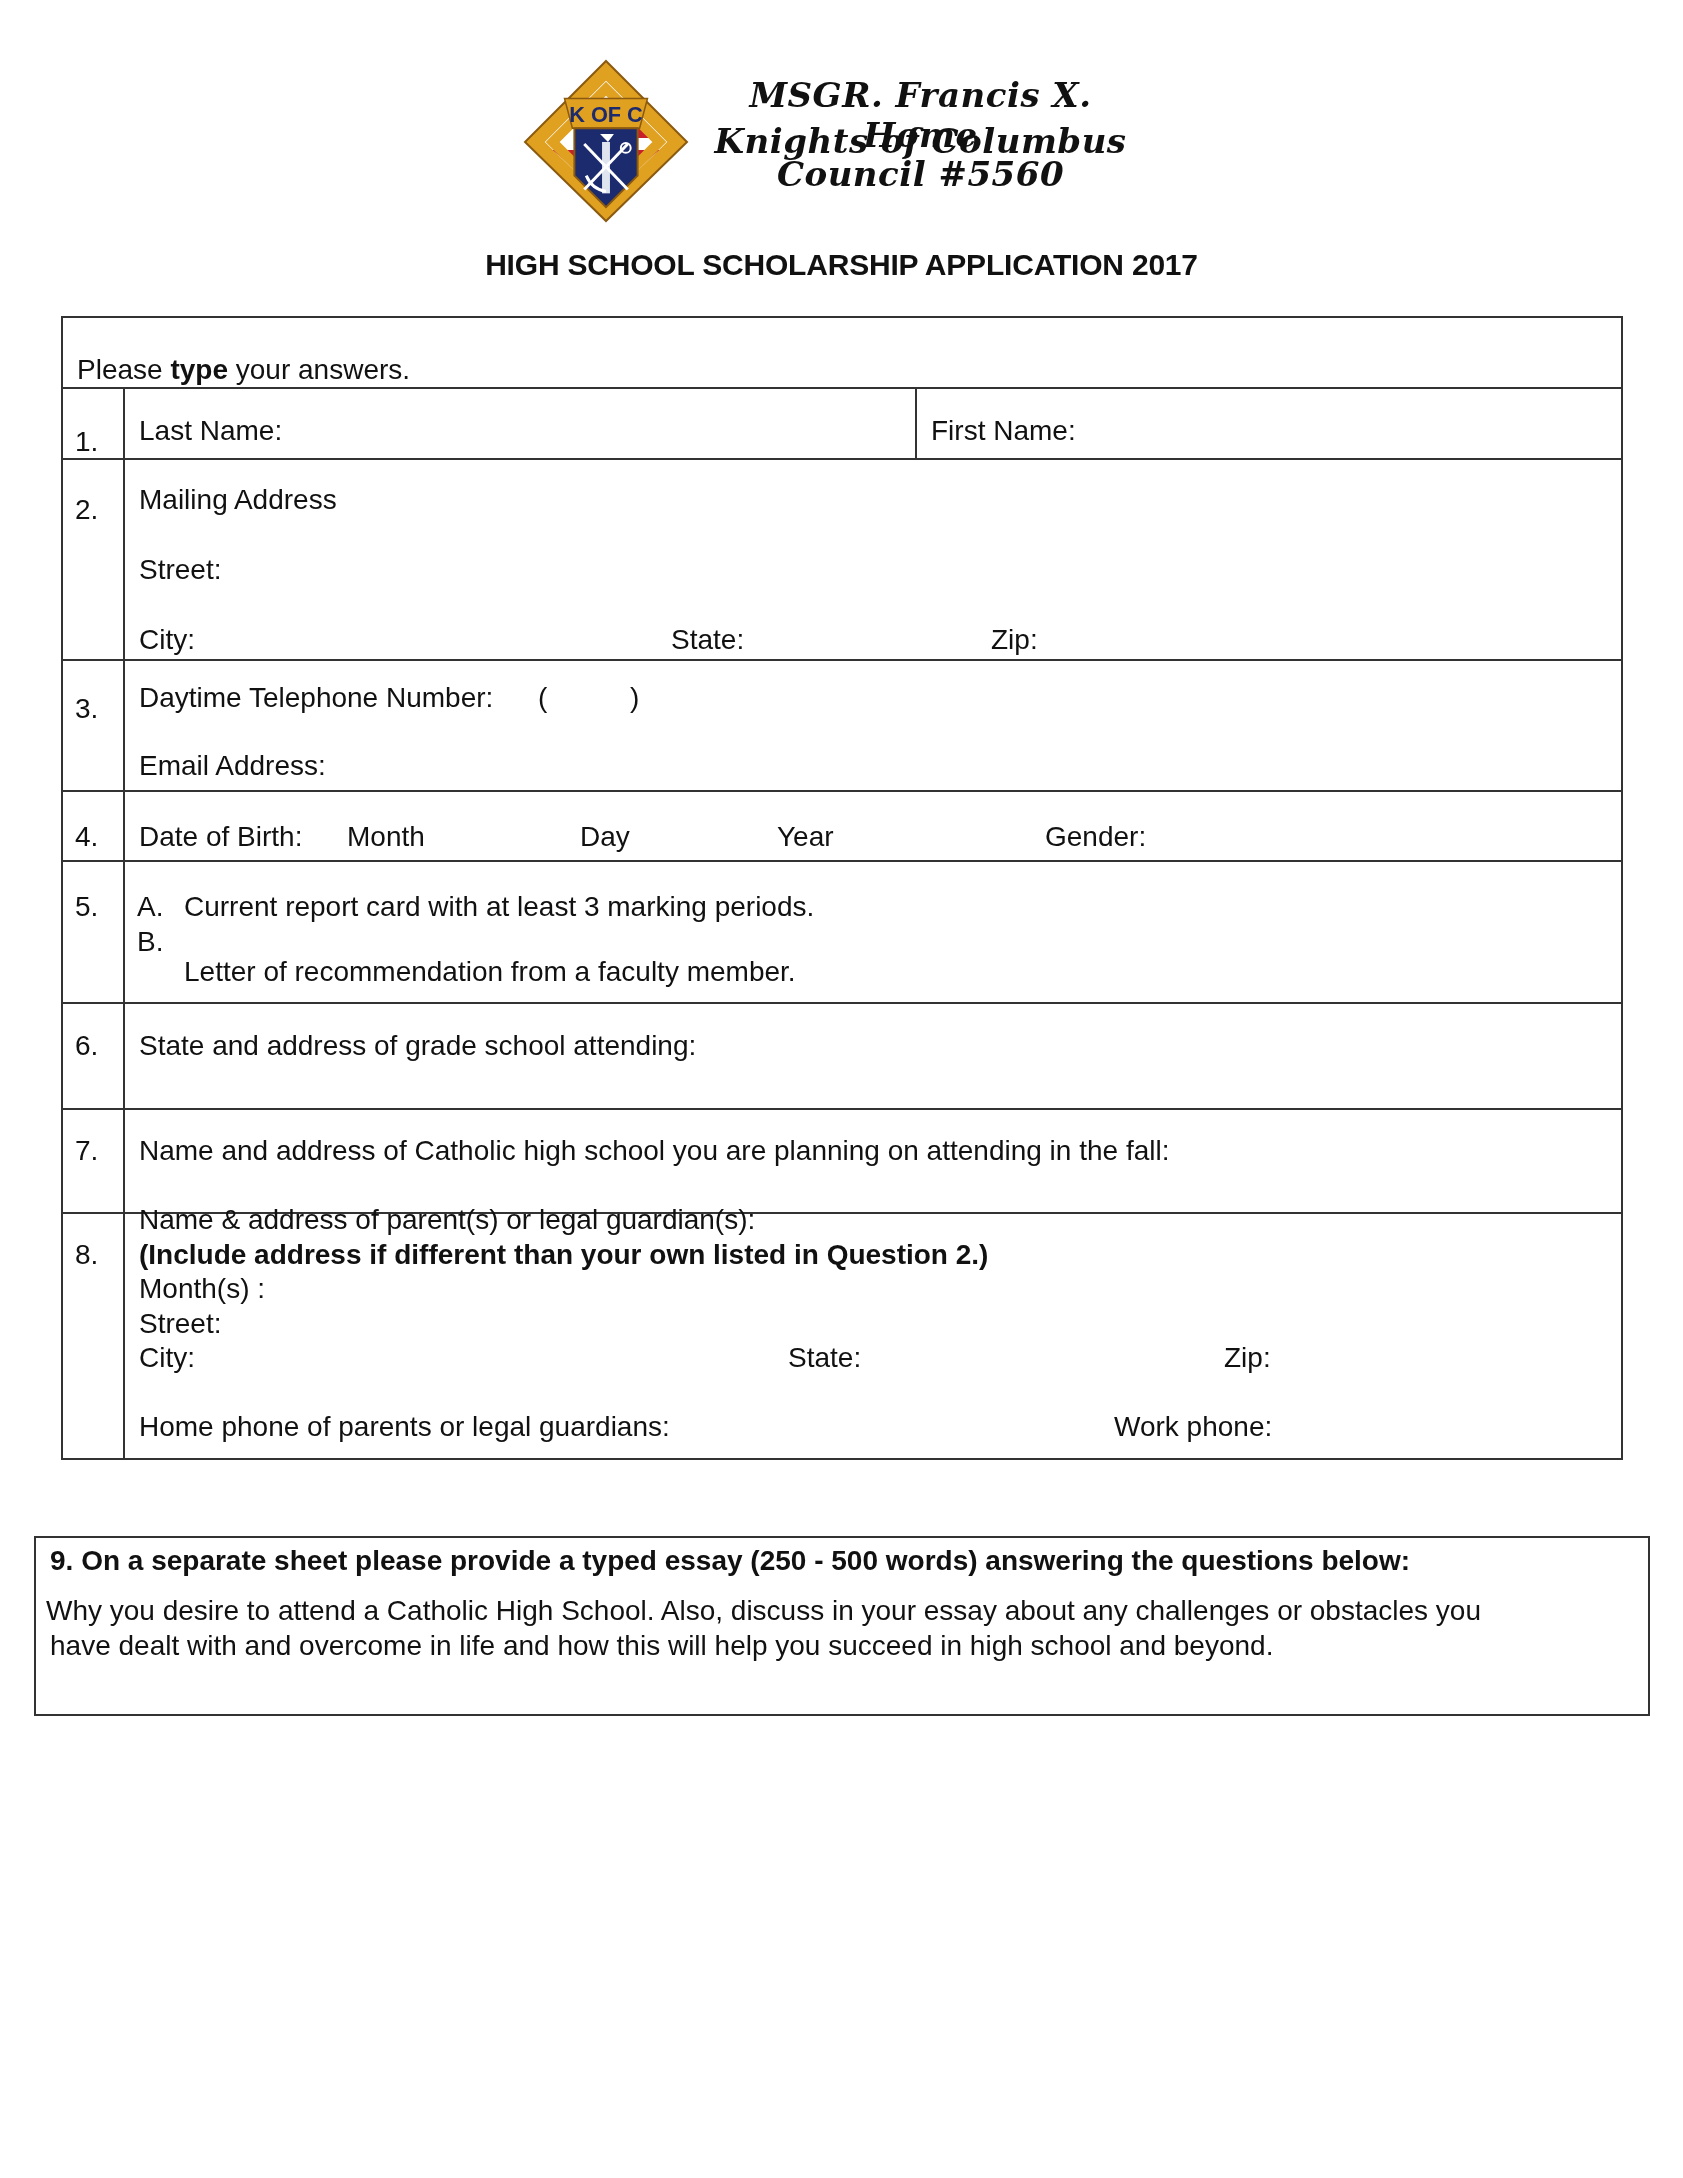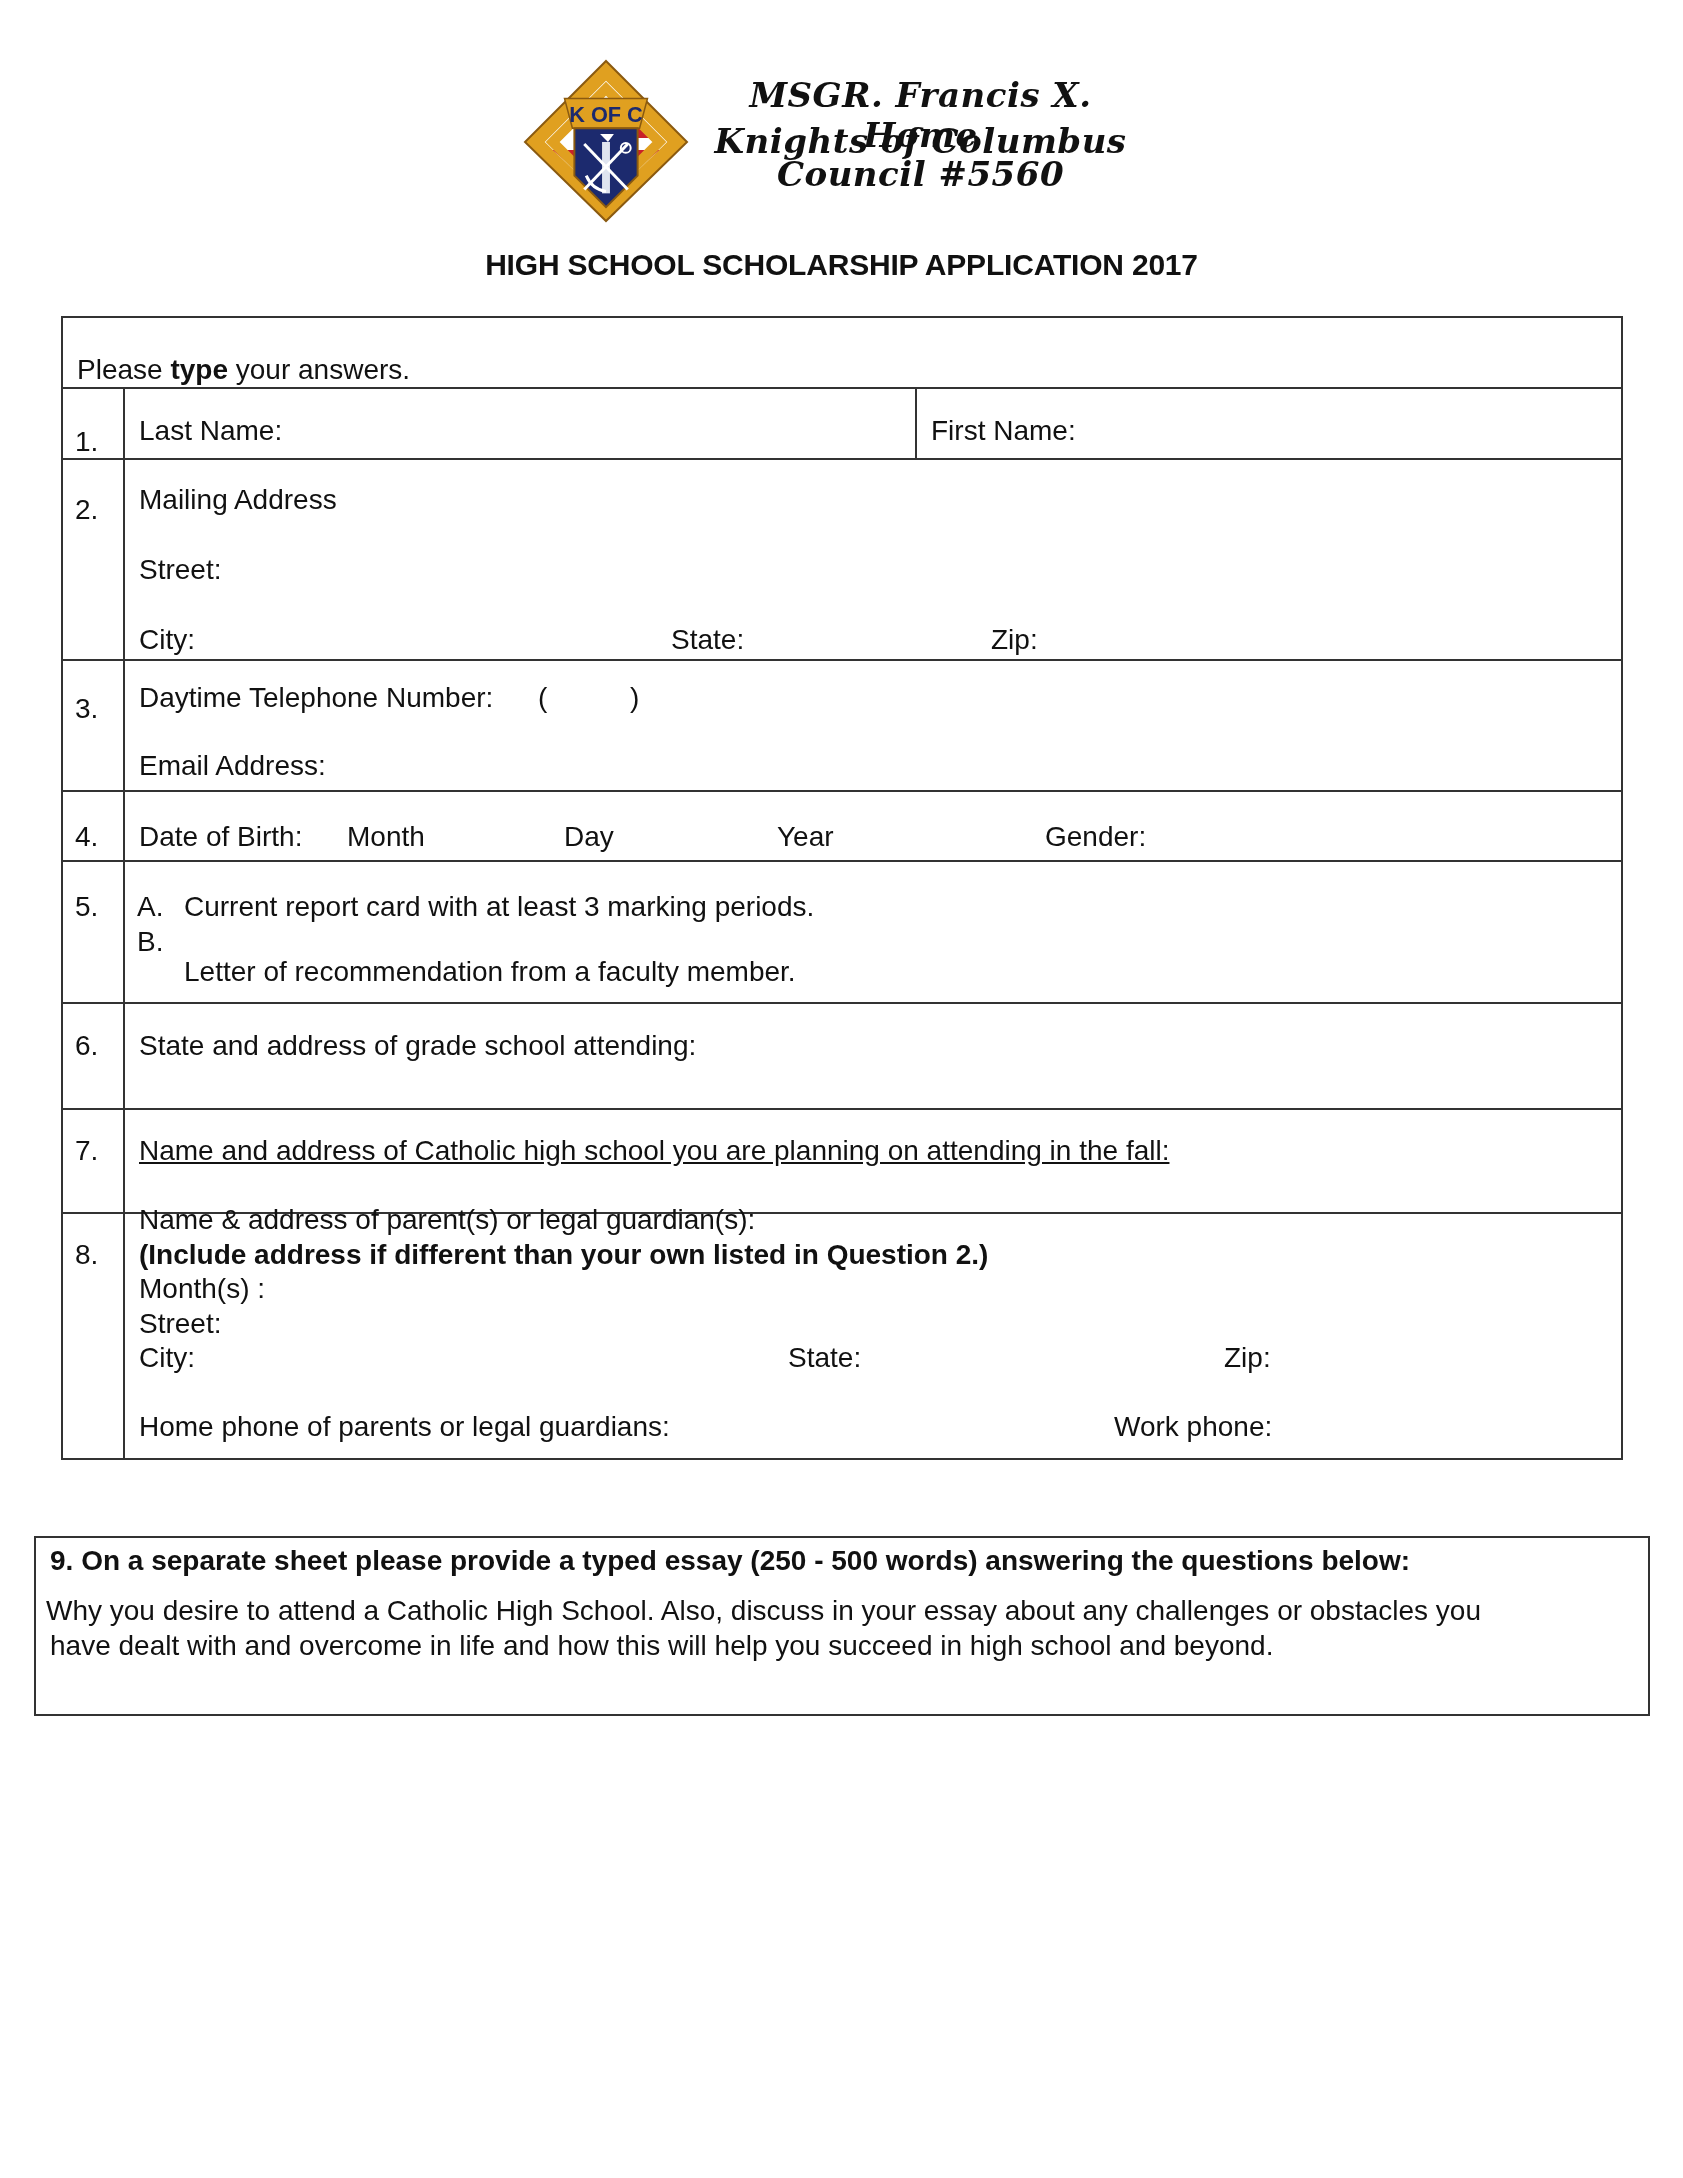--- a/index.html
+++ b/index.html
@@ -106,37 +106,37 @@
 <div class="txt" style="left:139px; top:682px;">
   <span>Daytime Telephone Number:</span>
 </div>
 <div class="txt" style="left:538px; top:682px;">(</div>
 <div class="txt" style="left:630px; top:682px;">)</div>
 <div class="txt" style="left:139px; top:750px;">Email Address:</div>
 
 <div class="num" style="top:821px;">4.</div>
 <div class="txt" style="left:139px; top:821px;">Date of Birth:</div>
 <div class="txt" style="left:347px; top:821px;">Month</div>
-<div class="txt" style="left:564px; top:821px;">Day</div>
+<div class="txt" style="left:580px; top:821px;">Day</div>
 <div class="txt" style="left:777px; top:821px;">Year</div>
 <div class="txt" style="left:1045px; top:821px;">Gender:</div>
 
 <div class="num" style="top:891px;">5.</div>
 <div>
   <div class="txt" style="left:137px; top:891px;">A.</div>
   <div class="txt" style="left:184px; top:891px;">Current report card with at least 3 marking periods.</div>
   <div class="txt" style="left:137px; top:926px;">B.</div>
   <div class="txt" style="left:184px; top:926px;margin-top:30px;">Letter of recommendation from a faculty member.</div>
 </div>
 
 <div class="num" style="top:1030px;">6.</div>
 <div class="txt" style="left:139px; top:1030px;">State and address of grade school attending:</div>
 
 <div class="num" style="top:1135px;">7.</div>
-<div class="txt" style="left:139px; top:1135px;text-decoration:underline;">Name and address of Catholic high school you are planning on attending in the fall:</div>
+<div class="txt" style="left:139px; top:1135px;">Name and address of Catholic high school you are planning on attending in the fall:</div>
 
 <div class="num" style="top:1239px;">8.</div>
 <div class="txt" style="left:139px; top:1204px;">Name &amp; address of parent(s) or legal guardian(s):</div>
 <div class="txt b" style="left:139px; top:1239px;">(Include address if different than your own listed in Question 2.)</div>
 <div class="txt" style="left:139px; top:1273px;">Month(s) :</div>
 <div class="txt" style="left:139px; top:1308px;">Street:</div>
 <div class="txt" style="left:139px; top:1342px;">City:</div>
 <div class="txt" style="left:788px; top:1342px;">State:</div>
 <div class="txt" style="left:1224px; top:1342px;">Zip:</div>
 <div class="txt" style="left:139px; top:1411px;">Home phone of parents or legal guardians:</div>

